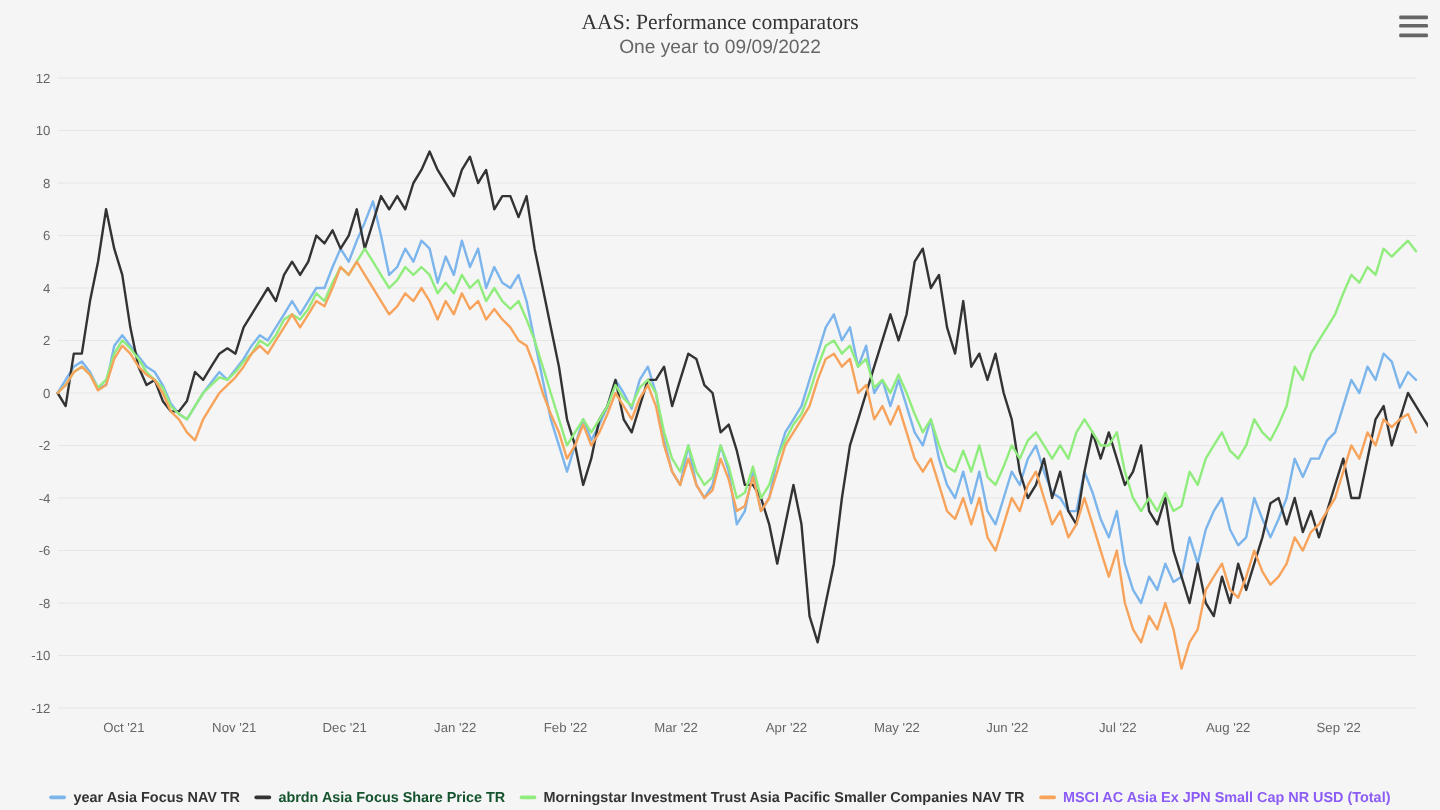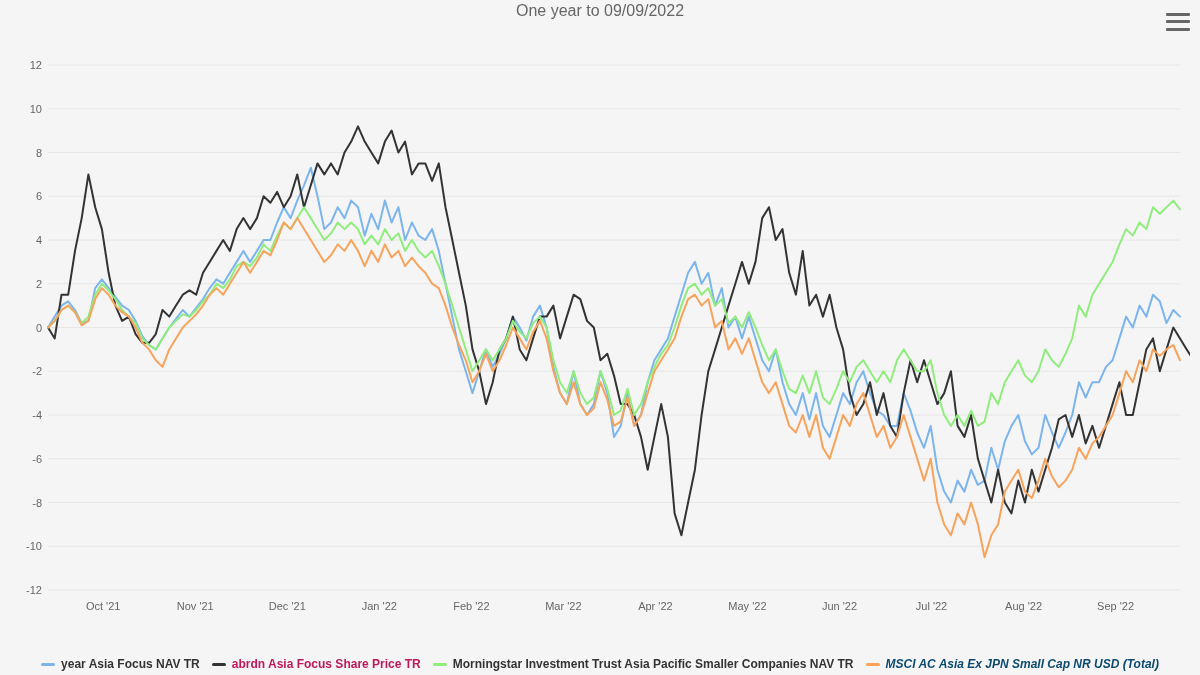--- a/index.html
+++ b/index.html
@@ -97,20 +97,21 @@
 <body>
 
 <div class="chart-container">
 
   <div class="menu-icon" title="Chart context menu">
     <div></div>
       <div></div>
       <div></div>
   </div>
 
+  <div class="title">AAS: Performance comparators</div>
   <div class="subtitle">One year to 09/09/2022</div>
 
   <div class="plot-area">
     <svg id="chart-svg" width="1170" height="565">
         <line class="grid-line" x1="28" y1="535" x2="1160" y2="535"></line>
         <text class="y-tick-label" x="22" y="539">-12</text>
         <line class="grid-line" x1="28" y1="491.25" x2="1160" y2="491.25"></line>
         <text class="y-tick-label" x="22" y="495.25">-10</text>
         <line class="grid-line" x1="28" y1="447.5" x2="1160" y2="447.5"></line>
         <text class="y-tick-label" x="22" y="451.5">-8</text>
@@ -151,21 +152,21 @@
         <path d="M28.0 272.5 L34.7 265.9 L41.5 255.0 L48.2 250.6 L55.0 257.2 L61.7 268.1 L68.4 261.6 L75.2 239.7 L81.9 228.7 L88.6 235.3 L95.4 244.1 L102.1 255.0 L108.9 261.6 L115.6 268.1 L122.3 283.4 L129.1 290.0 L135.8 294.4 L142.5 283.4 L149.3 272.5 L156.0 265.9 L162.8 259.4 L169.5 261.6 L176.2 255.0 L183.0 246.3 L189.7 239.7 L196.5 228.7 L203.2 233.1 L209.9 224.4 L216.7 211.2 L223.4 206.9 L230.1 211.2 L236.9 202.5 L243.6 189.4 L250.4 195.9 L257.1 180.6 L263.8 167.5 L270.6 174.1 L277.3 163.1 L284.0 152.2 L290.8 163.1 L297.5 174.1 L304.3 185.0 L311.0 178.4 L317.7 167.5 L324.5 174.1 L331.2 167.5 L338.0 174.1 L344.7 189.4 L351.4 180.6 L358.2 189.4 L364.9 174.1 L371.6 185.0 L378.4 178.4 L385.1 195.9 L391.9 185.0 L398.6 195.9 L405.3 202.5 L412.1 195.9 L418.8 211.2 L425.5 228.7 L432.3 250.6 L439.0 272.5 L445.8 294.4 L452.5 316.2 L459.2 305.3 L466.0 294.4 L472.7 305.3 L479.5 294.4 L486.2 283.4 L492.9 265.9 L499.7 276.9 L506.4 283.4 L513.1 268.1 L519.9 261.6 L526.6 272.5 L533.4 305.3 L540.1 327.2 L546.8 338.1 L553.6 316.2 L560.3 338.1 L567.0 349.1 L573.8 342.5 L580.5 316.2 L587.3 333.8 L594.0 360.0 L600.7 355.6 L607.5 333.8 L614.2 360.0 L621.0 349.1 L627.7 327.2 L634.4 311.9 L641.2 298.8 L647.9 290.0 L654.6 272.5 L661.4 250.6 L668.1 233.1 L674.9 228.7 L681.6 239.7 L688.3 233.1 L695.1 250.6 L701.8 244.1 L708.5 268.1 L715.3 261.6 L722.0 272.5 L728.8 257.2 L735.5 272.5 L742.2 290.0 L749.0 305.3 L755.7 294.4 L762.5 316.2 L769.2 333.8 L775.9 338.1 L782.7 320.6 L789.4 338.1 L796.1 316.2 L802.9 342.5 L809.6 349.1 L816.4 333.8 L823.1 316.2 L829.8 327.2 L836.6 311.9 L843.3 305.3 L850.0 316.2 L856.8 327.2 L863.5 316.2 L870.3 327.2 L877.0 305.3 L883.7 294.4 L890.5 305.3 L897.2 316.2 L904.0 316.2 L910.7 305.3 L917.4 338.1 L924.2 360.0 L930.9 370.9 L937.6 360.0 L944.4 370.9 L951.1 355.6 L957.9 370.9 L964.6 366.6 L971.3 338.1 L978.1 349.1 L984.8 327.2 L991.5 316.2 L998.3 305.3 L1005.0 320.6 L1011.8 327.2 L1018.5 316.2 L1025.2 294.4 L1032.0 305.3 L1038.7 311.9 L1045.5 298.8 L1052.2 283.4 L1058.9 250.6 L1065.7 261.6 L1072.4 239.7 L1079.1 228.7 L1085.9 217.8 L1092.6 206.9 L1099.4 189.4 L1106.1 174.1 L1112.8 180.6 L1119.6 167.5 L1126.3 174.1 L1133.0 152.2 L1139.8 158.8 L1146.5 152.2 L1153.3 145.6 L1160.0 154.4 " fill="none" stroke="#90ed7d" stroke-width="2" stroke-linejoin="round" stroke-linecap="round"></path>
         <path d="M28.0 272.5 L34.7 265.9 L41.5 255.0 L48.2 250.6 L55.0 257.2 L61.7 270.3 L68.4 265.9 L75.2 244.1 L81.9 233.1 L88.6 239.7 L95.4 250.6 L102.1 257.2 L108.9 261.6 L115.6 272.5 L122.3 287.8 L129.1 294.4 L135.8 305.3 L142.5 311.9 L149.3 294.4 L156.0 283.4 L162.8 272.5 L169.5 265.9 L176.2 259.4 L183.0 250.6 L189.7 239.7 L196.5 233.1 L203.2 239.7 L209.9 228.7 L216.7 217.8 L223.4 206.9 L230.1 217.8 L236.9 206.9 L243.6 195.9 L250.4 200.3 L257.1 185.0 L263.8 167.5 L270.6 174.1 L277.3 163.1 L284.0 174.1 L290.8 185.0 L297.5 195.9 L304.3 206.9 L311.0 200.3 L317.7 189.4 L324.5 195.9 L331.2 185.0 L338.0 195.9 L344.7 211.2 L351.4 195.9 L358.2 206.9 L364.9 189.4 L371.6 202.5 L378.4 195.9 L385.1 211.2 L391.9 202.5 L398.6 211.2 L405.3 217.8 L412.1 228.7 L418.8 233.1 L425.5 250.6 L432.3 272.5 L439.0 290.0 L445.8 305.3 L452.5 327.2 L459.2 316.2 L466.0 298.8 L472.7 316.2 L479.5 305.3 L486.2 290.0 L492.9 272.5 L499.7 283.4 L506.4 294.4 L513.1 276.9 L519.9 265.9 L526.6 283.4 L533.4 316.2 L540.1 338.1 L546.8 349.1 L553.6 327.2 L560.3 349.1 L567.0 360.0 L573.8 353.4 L580.5 327.2 L587.3 344.7 L594.0 370.9 L600.7 366.6 L607.5 342.5 L614.2 370.9 L621.0 360.0 L627.7 338.1 L634.4 316.2 L641.2 305.3 L647.9 294.4 L654.6 283.4 L661.4 261.6 L668.1 244.1 L674.9 239.7 L681.6 250.6 L688.3 244.1 L695.1 272.5 L701.8 265.9 L708.5 294.4 L715.3 283.4 L722.0 298.8 L728.8 283.4 L735.5 305.3 L742.2 327.2 L749.0 338.1 L755.7 327.2 L762.5 349.1 L769.2 370.9 L775.9 377.5 L782.7 360.0 L789.4 381.9 L796.1 360.0 L802.9 392.8 L809.6 403.8 L816.4 381.9 L823.1 360.0 L829.8 370.9 L836.6 349.1 L843.3 338.1 L850.0 360.0 L856.8 381.9 L863.5 370.9 L870.3 392.8 L877.0 381.9 L883.7 360.0 L890.5 381.9 L897.2 403.8 L904.0 425.6 L910.7 403.8 L917.4 447.5 L924.2 469.4 L930.9 480.3 L937.6 458.4 L944.4 469.4 L951.1 447.5 L957.9 469.4 L964.6 502.2 L971.3 480.3 L978.1 469.4 L984.8 436.6 L991.5 425.6 L998.3 414.7 L1005.0 436.6 L1011.8 443.1 L1018.5 425.6 L1025.2 403.8 L1032.0 421.3 L1038.7 432.2 L1045.5 425.6 L1052.2 414.7 L1058.9 392.8 L1065.7 403.8 L1072.4 388.4 L1079.1 381.9 L1085.9 370.9 L1092.6 360.0 L1099.4 338.1 L1106.1 316.2 L1112.8 327.2 L1119.6 305.3 L1126.3 316.2 L1133.0 294.4 L1139.8 300.9 L1146.5 294.4 L1153.3 290.0 L1160.0 305.3 " fill="none" stroke="#f7a35c" stroke-width="2" stroke-linejoin="round" stroke-linecap="round"></path>
       </svg>
   </div>
 
   <div class="legend" id="legend"><span class="legend-item">
         <span class="legend-swatch" style="background: rgb(124, 181, 236);"></span>
         <span style="color: rgb(51, 51, 51);">year Asia Focus NAV TR</span>
       </span><span class="legend-item">
         <span class="legend-swatch" style="background: rgb(51, 51, 51);"></span>
-        <span style="color: #be185d; text-align: right;">abrdn Asia Focus Share Price TR</span>
+        <span style="color: #14532d; text-align: right;">abrdn Asia Focus Share Price TR</span>
       </span><span class="legend-item">
         <span class="legend-swatch" style="background: rgb(144, 237, 125);"></span>
         <span style="color: rgb(51, 51, 51);">Morningstar Investment Trust Asia Pacific Smaller Companies NAV TR</span>
       </span><span class="legend-item">
         <span class="legend-swatch" style="background: rgb(247, 163, 92);"></span>
-        <span style="color: #0c4a6e; font-style: italic;">MSCI AC Asia Ex JPN Small Cap NR USD (Total)</span>
+        <span style="color: #8b5cf6;">MSCI AC Asia Ex JPN Small Cap NR USD (Total)</span>
       </span></div>
 </div>
 
 </body></html>

